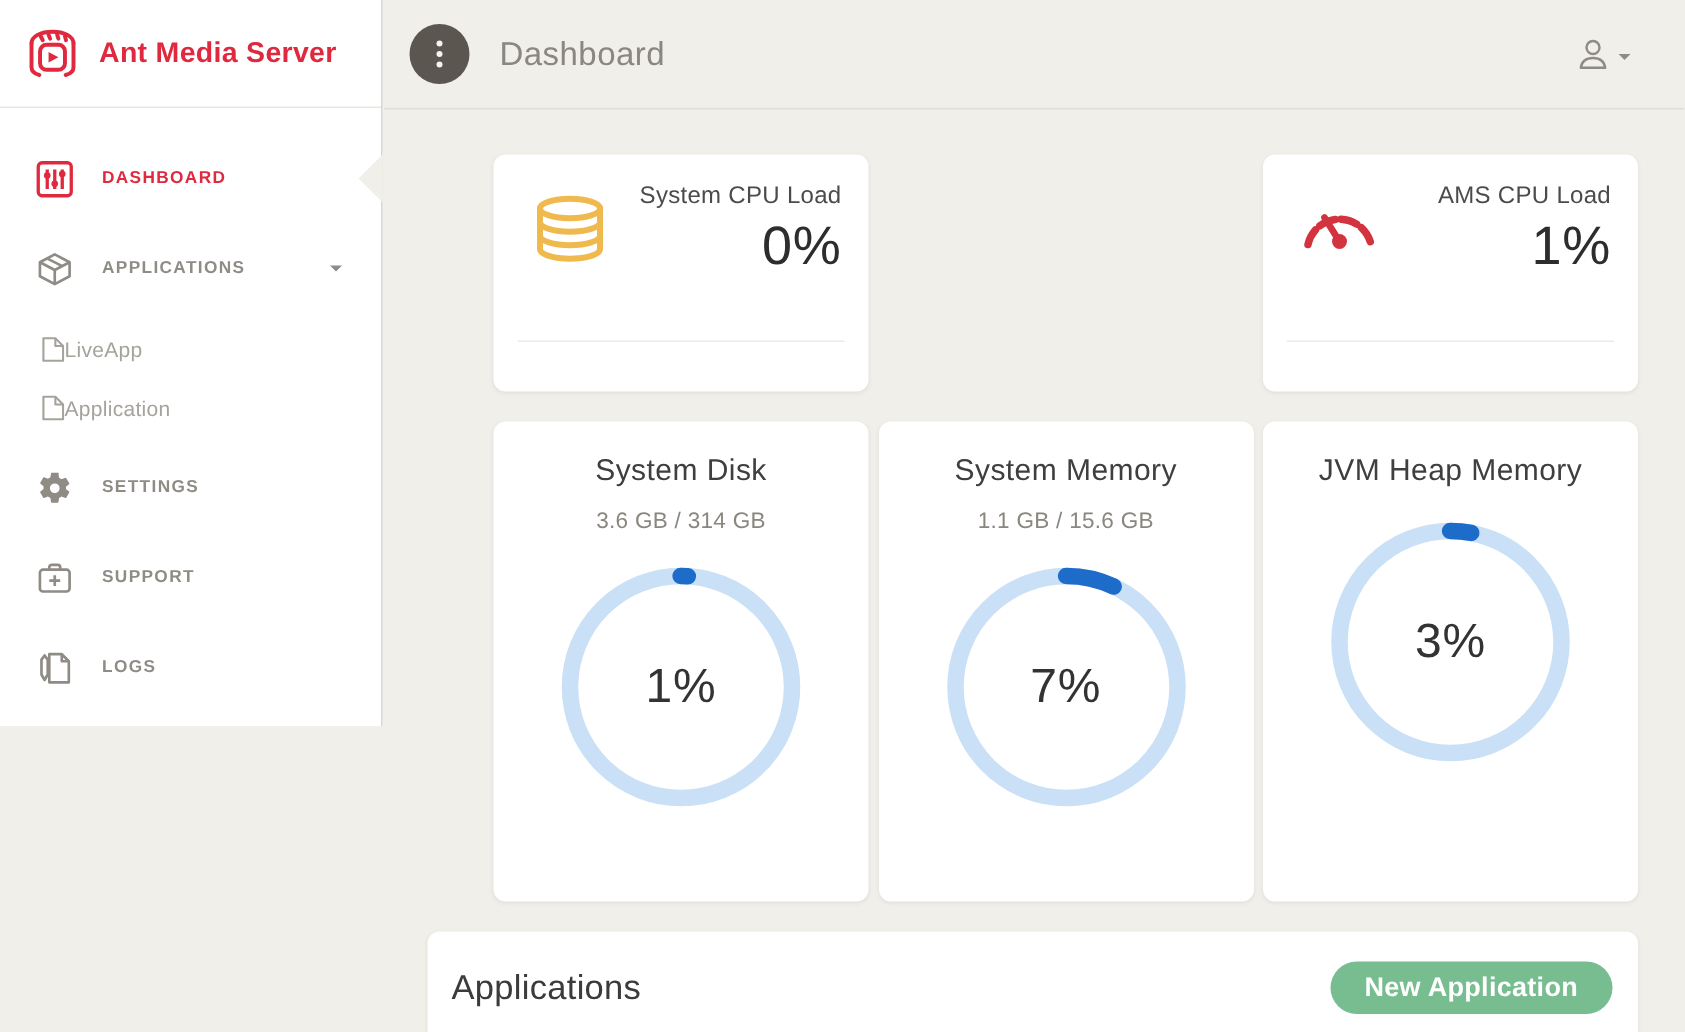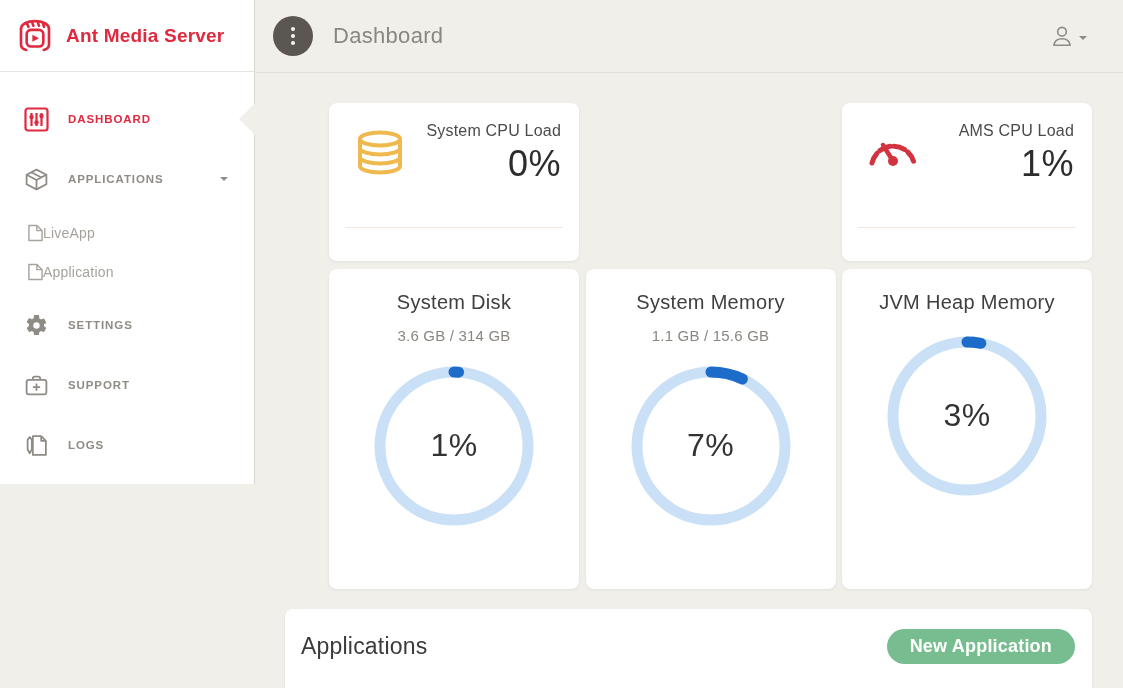--- a/index.html
+++ b/index.html
@@ -207,21 +207,21 @@
           </div>
           <div class="stat-text">
             <div class="stat-label">AMS CPU Load</div>
             <div class="stat-value">1%</div>
           </div>
           <div class="stat-divider"></div>
         </div>
 
       </div>
 
-      <div class="row" style="margin-top:8px">
+      <div class="row" style="margin-top:20px">
         <div class="card gauge-card">
           <div class="gauge-title">System Disk</div>
           <div class="gauge-subtitle">3.6 GB / 314 GB</div>
           <div class="gauge-wrap">
             <svg width="170" height="170" viewBox="0 0 170 170">
               <circle class="gauge-track" cx="85" cy="85" r="74" fill="none" stroke-width="11"></circle>
               <circle class="gauge-fill" cx="85" cy="85" r="74" fill="none" stroke-width="11" pathLength="100" stroke-linecap="round" transform="rotate(-90 85 85)" stroke-dasharray="1 99"></circle>
             </svg>
             <div class="gauge-pct">1%</div>
           </div>

